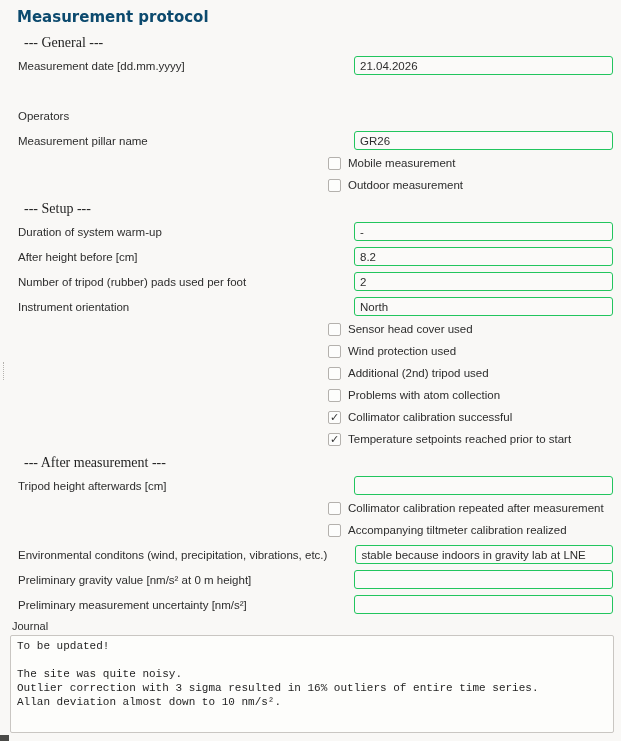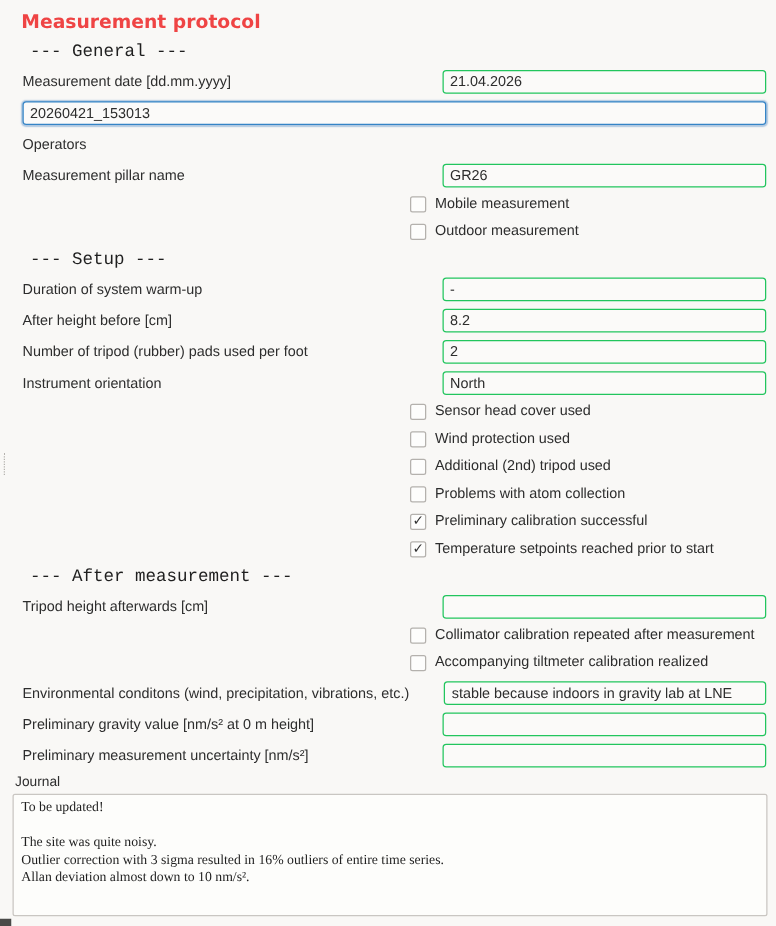--- a/index.html
+++ b/index.html
@@ -4,25 +4,25 @@
 <style>
   html,body{margin:0;padding:0;}
   body{
     width:621px;height:741px;overflow:hidden;position:relative;
     background:#f9f8f6;color:#2d2d2d;
     font-family:"Liberation Sans", sans-serif;
   }
   .page{padding-top:8px;}
   .title{
     font-size:15px;line-height:18px;margin:0 0 8px 17px;
-    font-family:"DejaVu Sans", sans-serif;color:#ef4444;
+    font-family:"DejaVu Sans", sans-serif;color:#0c4a6e;
   }
   .section-header{
     font-size:14px;line-height:17px;margin:0 0 5px 24px;
-    font-family:Liberation Mono, monospace;color:#1f1f1f;
+    font-family:Liberation Serif, serif;color:#1f1f1f;
   }
   .section-header.spaced{margin-top:2px;}
   .row{
     display:flex;align-items:center;
     margin:0 8px 6px 18px;height:19px;gap:28px;
   }
   .flabel{
     flex:0 0 308px;font-size:11.5px;color:#2d2d2d;
     white-space:nowrap;overflow:visible;
   }
@@ -51,21 +51,21 @@
   }
   .cblabel{font-size:11.5px;color:#2d2d2d;white-space:nowrap;}
   .journal-label{
     font-size:11px;line-height:13px;margin:0 0 2px 12px;color:#2d2d2d;
   }
   .journal{
     display:block;margin-left:10px;width:604px;height:98px;
     box-sizing:border-box;resize:none;
     background:#fdfdfb;border:1px solid #c9c6c2;border-radius:2px;
     padding:3px 6px;
-    font-family:Liberation Serif, serif;
+    font-family:Liberation Mono, monospace;
     font-size:11px;line-height:14px;color:#1f1f1f;outline:none;
   }
   .splitter-handle{
     position:absolute;left:0;top:362px;width:3px;height:18px;
     border-right:1px dotted #b5b2ae;
   }
   .corner-artifact{
     position:absolute;left:0;top:735px;width:9px;height:6px;
     background:#4a4a48;
   }
@@ -77,21 +77,20 @@
 
   <h1 class="title">Measurement protocol</h1>
 
   <div class="section-header">--- General ---</div>
 
   <div class="row">
     <span class="flabel">Measurement date [dd.mm.yyyy]</span>
     <input class="tinput" type="text" value="21.04.2026" style="">
   </div>
   <div class="row">
-    <input class="tinput focused" type="text" value="20260421_153013" style="">
   </div>
   <div class="row">
     <span class="flabel">Operators</span>
   </div>
   <div class="row">
     <span class="flabel">Measurement pillar name</span>
     <input class="tinput" type="text" value="GR26" style="">
   </div>
 
   <div class="cbrow">
@@ -133,21 +132,21 @@
   <div class="cbrow">
     <span class="cb" data-checked="false"></span>
     <span class="cblabel">Additional (2nd) tripod used</span>
   </div>
   <div class="cbrow">
     <span class="cb" data-checked="false"></span>
     <span class="cblabel">Problems with atom collection</span>
   </div>
   <div class="cbrow">
     <span class="cb" data-checked="true"></span>
-    <span class="cblabel">Preliminary calibration successful</span>
+    <span class="cblabel">Collimator calibration successful</span>
   </div>
   <div class="cbrow">
     <span class="cb" data-checked="true"></span>
     <span class="cblabel">Temperature setpoints reached prior to start</span>
   </div>
 
   <div class="section-header">--- After measurement ---</div>
 
   <div class="row">
     <span class="flabel">Tripod height afterwards [cm]</span>

